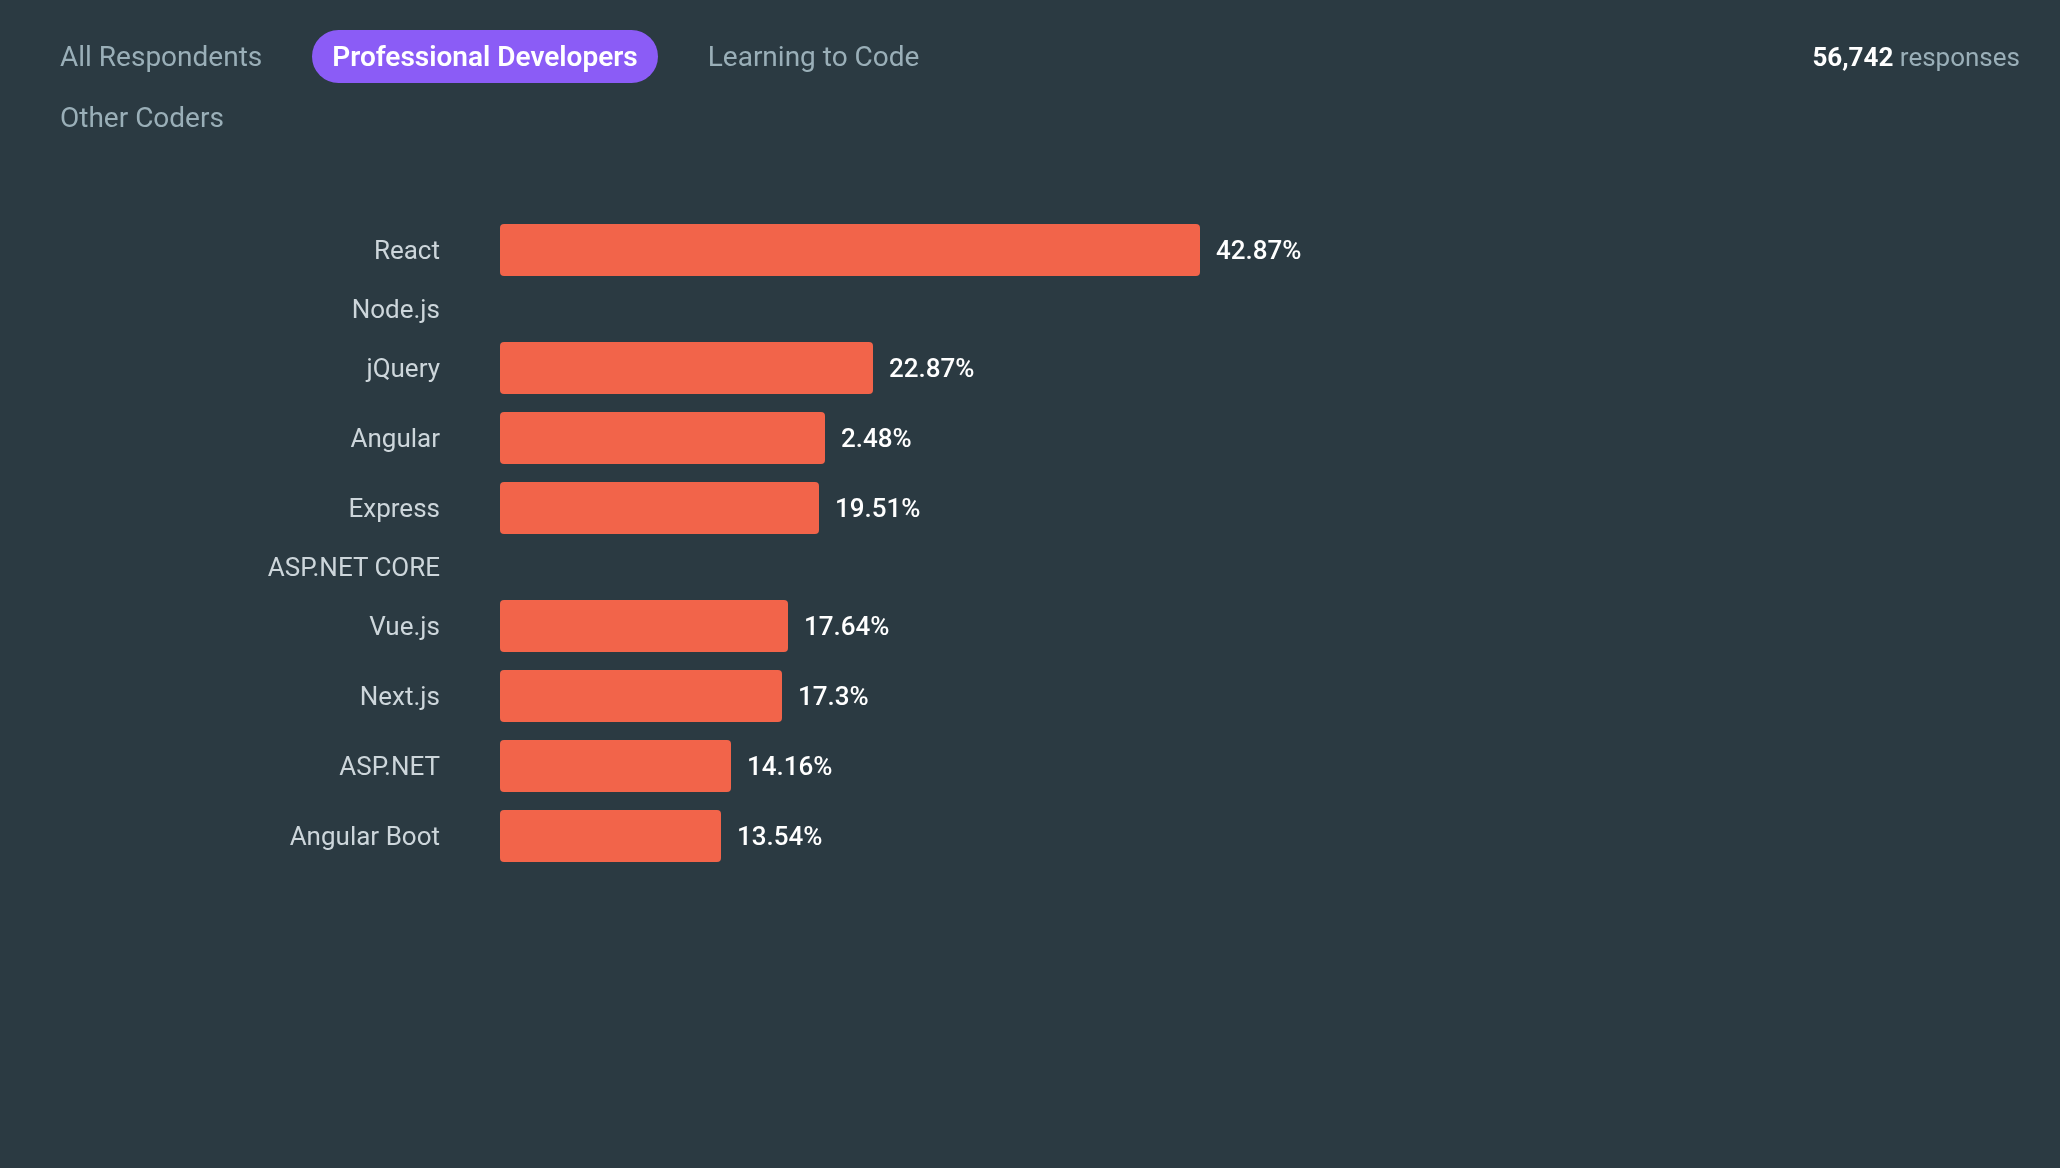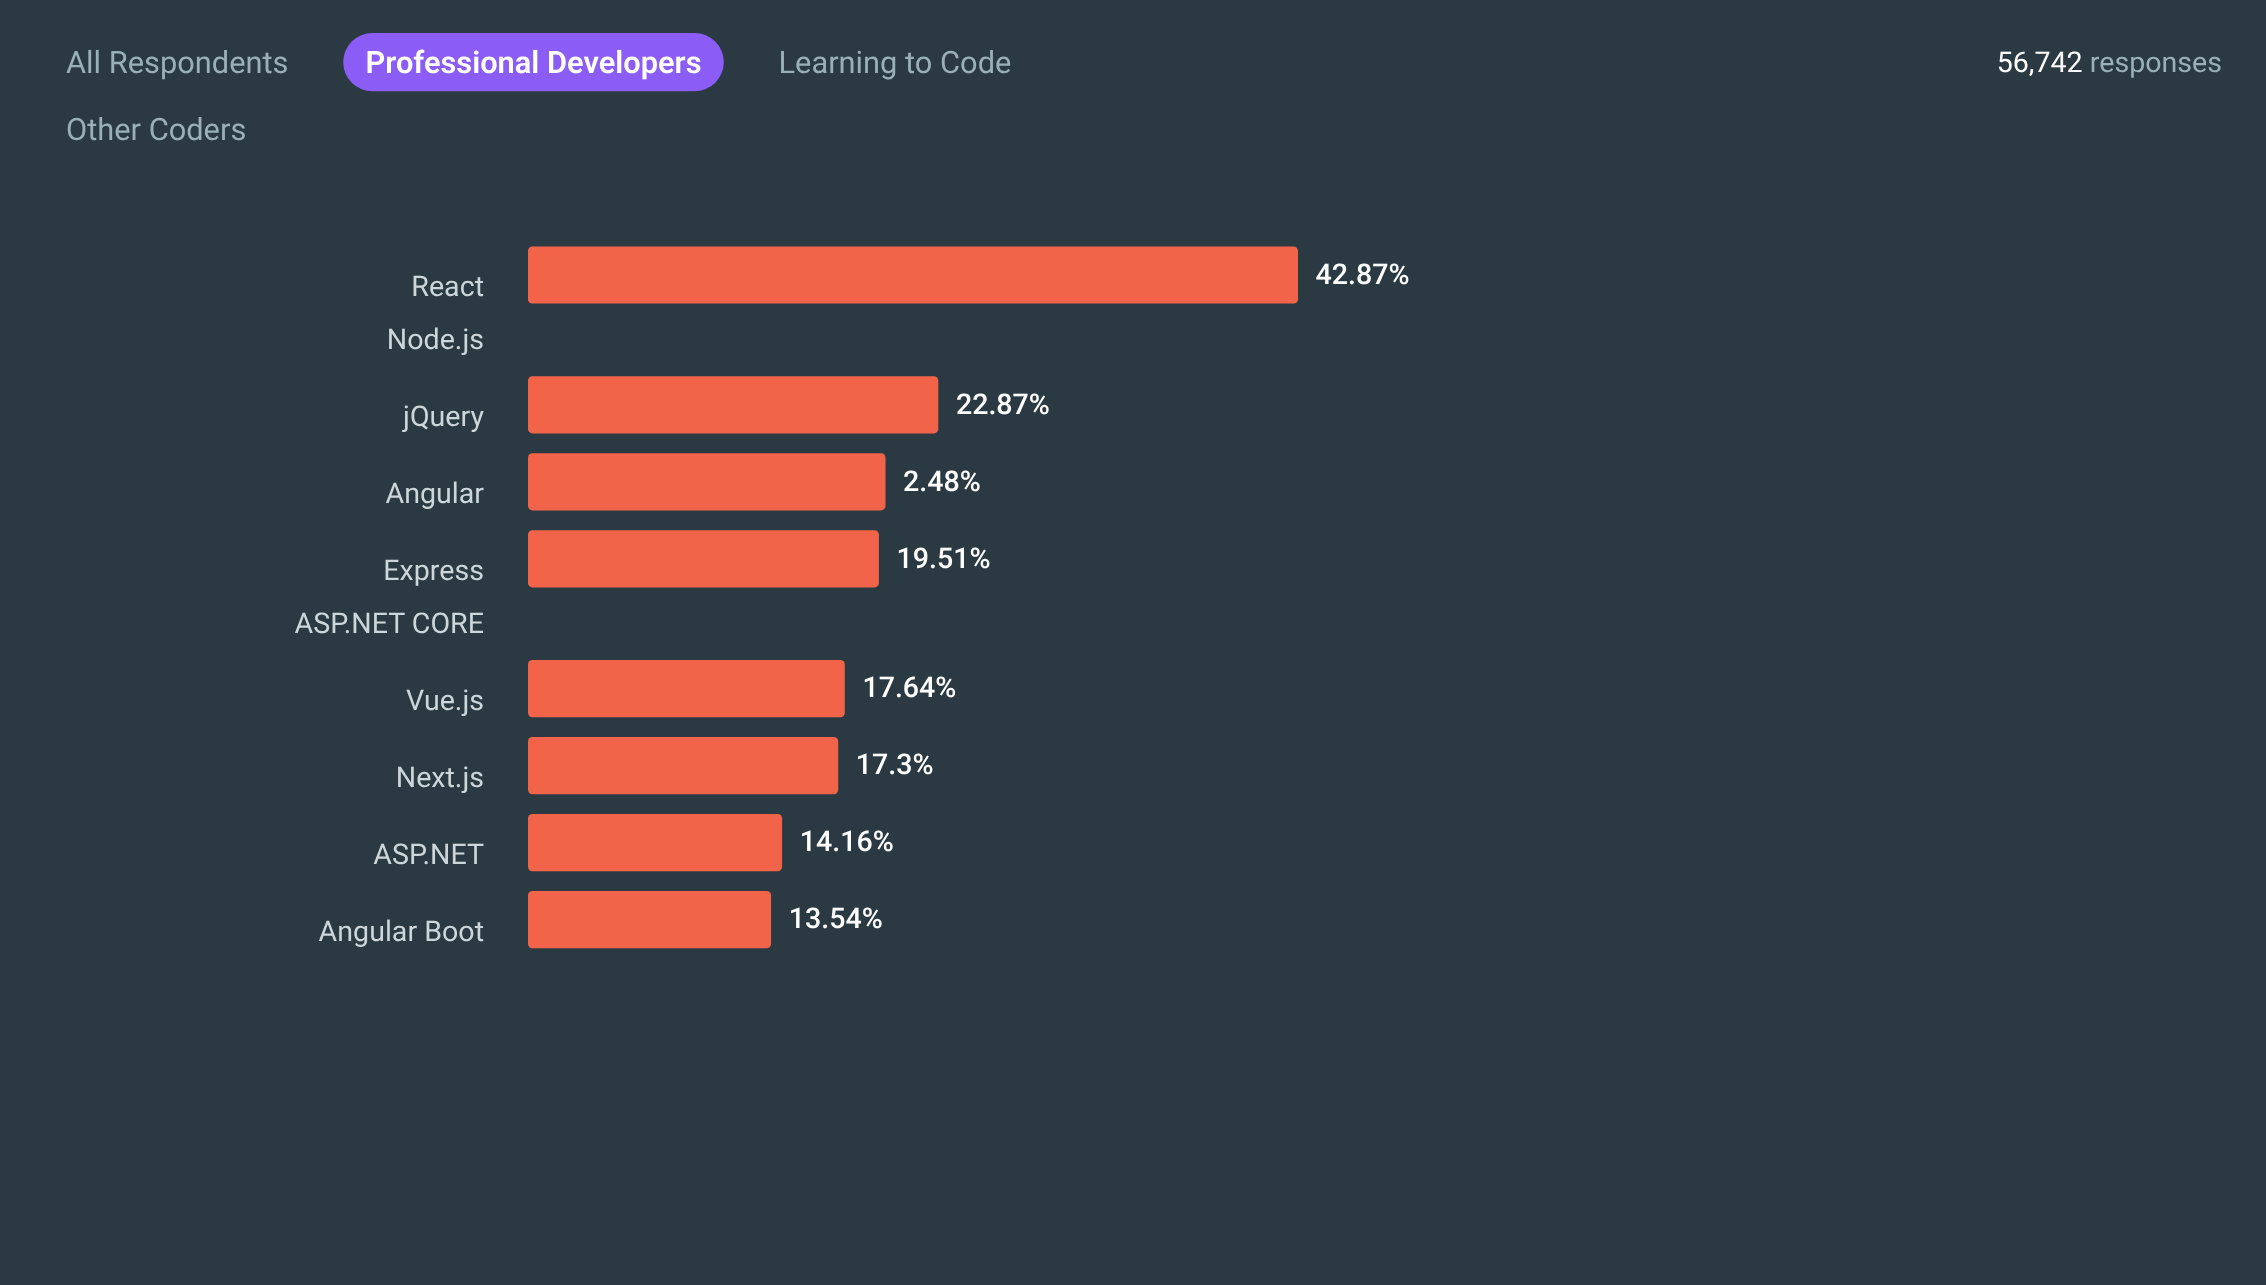--- a/index.html
+++ b/index.html
@@ -48,42 +48,42 @@
 
     .responses-count {
       font-size: 26px;
       color: #9aafb8;
       white-space: nowrap;
       padding-top: 12px;
     }
 
     .responses-count strong {
       color: #ffffff;
-      font-weight: 400;
+      font-weight: 700;
     }
 
     .second-row {
       display: flex;
       align-items: center;
       margin-top: 8px;
       padding-left: 0;
     }
 
     .chart-container {
       margin-top: 80px;
       display: flex;
       flex-direction: column;
       gap: 18px;
       padding-left: 100px;
     }
 
     .chart-row {
       display: flex;
-      align-items: flex-end;
-      gap: 0;
+      align-items: center;
+      gap: 20px;
     }
 
     .chart-label {
       font-size: 26px;
       color: #cdd6db;
       text-align: right;
       width: 300px;
       flex-shrink: 0;
     }
 

